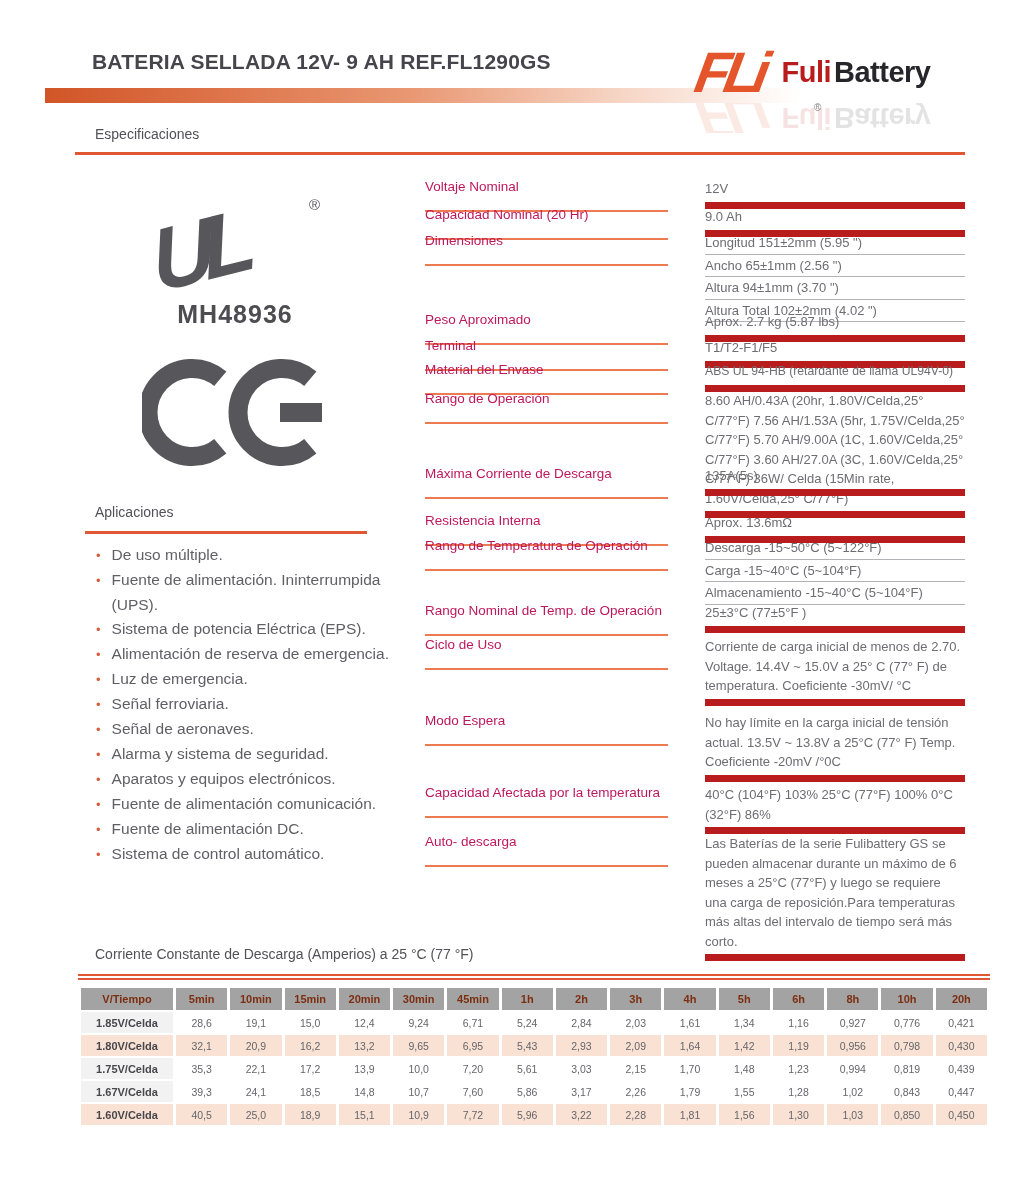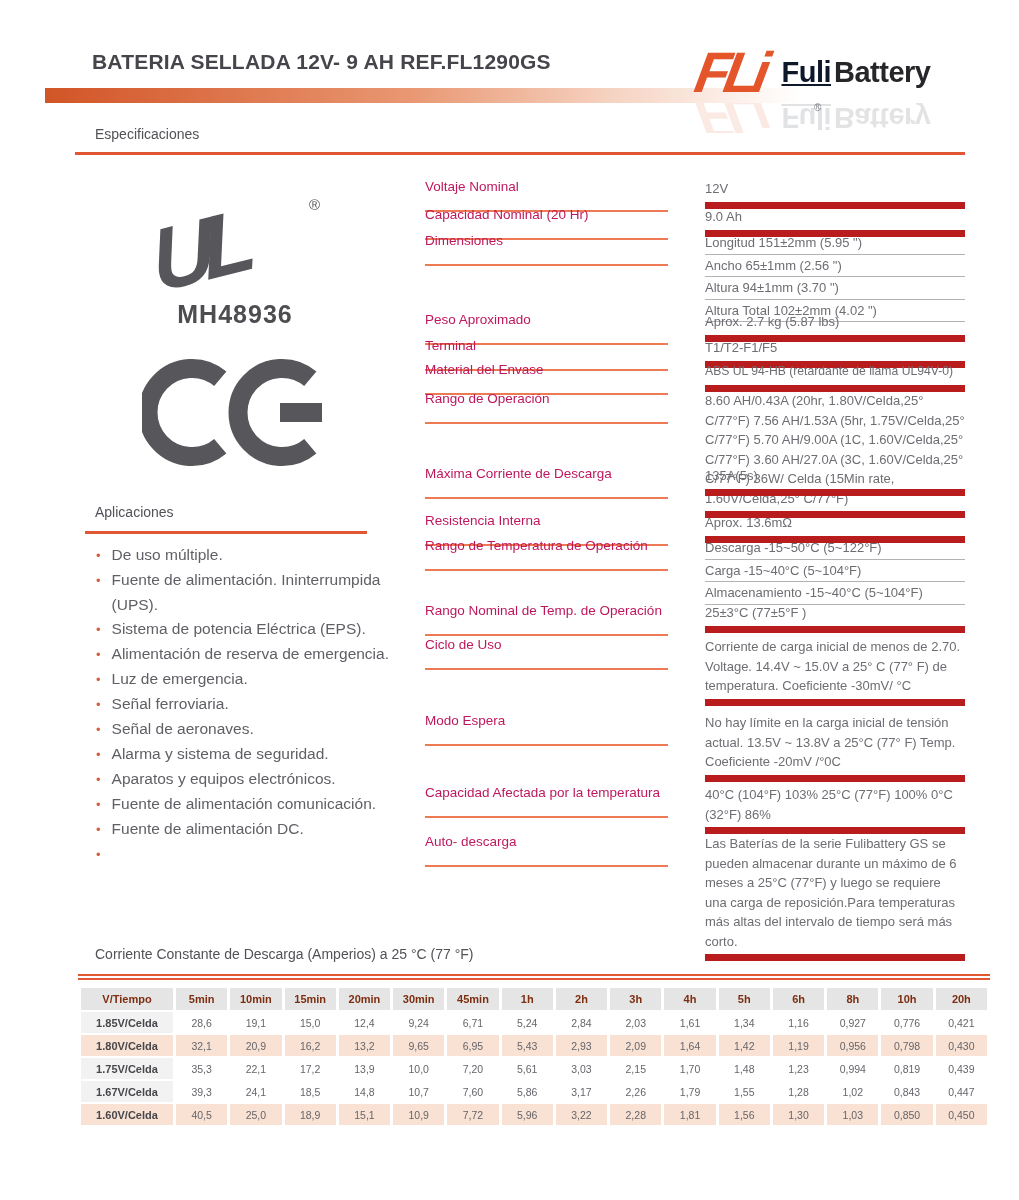--- a/index.html
+++ b/index.html
@@ -11,21 +11,21 @@
              color:#45454b;letter-spacing:.2px;}
   .title-bar{position:absolute;left:45px;top:88px;width:920px;height:15px;
              background:linear-gradient(90deg,#d15527 0%,#dd7248 18%,#e99873 40%,
                         #f6d4c3 62%,rgba(255,255,255,0) 82%);}
 
   .logo{position:absolute;left:696px;top:44px;width:290px;}
   .logo-main{display:flex;align-items:center;line-height:1;}
   .logo-mark{font-size:57px;font-weight:700;font-style:italic;color:#e4552b;
              letter-spacing:-6px;transform:skewX(-10deg);padding-right:6px;}
   .logo-name{margin-left:12px;font-size:29px;font-weight:700;letter-spacing:-.5px;}
-  .logo-name .orange{color:#0f172a;text-decoration:underline;}
+  .logo-name .orange{color:#b91c1c;}
   .logo-name .black{color:#26262a;margin-left:3px;}
   .logo-reg{position:absolute;left:118px;top:58px;font-size:10px;color:#85858a;}
   .logo-mirror{transform:scaleY(-1);opacity:.12;filter:blur(.6px);height:30px;
                overflow:hidden;margin-top:2px;}
 
   
   .section-heading{position:absolute;font-size:14px;color:#515157;}
   .rule{position:absolute;background:#e25733;}
 
   
@@ -51,21 +51,21 @@
   .spec-line{line-height:19.5px;}
   .u-line{border-bottom:1px solid #b3b3b7;padding-bottom:1px;margin-bottom:1px;}
   .u-block{border-bottom:7px solid #b91c1c;padding-bottom:3px;}
   .spec-row[data-spec="5"] .spec-line{white-space:nowrap;font-size:12.2px;}
 
   
   .table-rule{position:absolute;left:78px;top:974px;width:912px;height:2px;
               border-top:2px solid #e25733;border-bottom:2px solid #e25733;background:#fff;}
   .discharge{position:absolute;left:78px;top:986px;width:912px;
              border-collapse:separate;border-spacing:3px 2px;table-layout:fixed;}
-  .discharge th{background:#e5e5e5;color:#7c2e10;font-size:11px;font-weight:700;
+  .discharge th{background:#a3a3a3;color:#7c2e10;font-size:11px;font-weight:700;
                 height:22px;text-align:center;padding:0;}
   .discharge td{font-size:10.5px;color:#65656b;text-align:center;height:21px;padding:0;}
   .discharge tr.alt td{background:#f9e2d3;}
   .discharge td.rowlabel{font-weight:700;color:#47474c;font-size:11px;background:#f2f2f2;}
   .discharge tr.alt td.rowlabel{background:#f9e2d3;}
 </style>
 </head>
 <body>
 
 <div class="page">
@@ -143,20 +143,21 @@
       <li>
         <span class="bullet">•</span>
         <span>Fuente de alimentación comunicación.</span>
       </li>
       <li>
         <span class="bullet">•</span>
         <span>Fuente de alimentación DC.</span>
       </li>
       <li>
         <span class="bullet">•</span>
+        <span>Sistema de control automático.</span>
       </li>
     </ul>
 
   <div class="spec-row" style="top:179px;" data-spec="0">
       <div class="spec-label">Voltaje Nominal</div>
       <div class="spec-values">
         <div class="spec-line u-block">12V</div>
       </div>
     </div>
   <div class="spec-row" style="top:207px;" data-spec="1">

